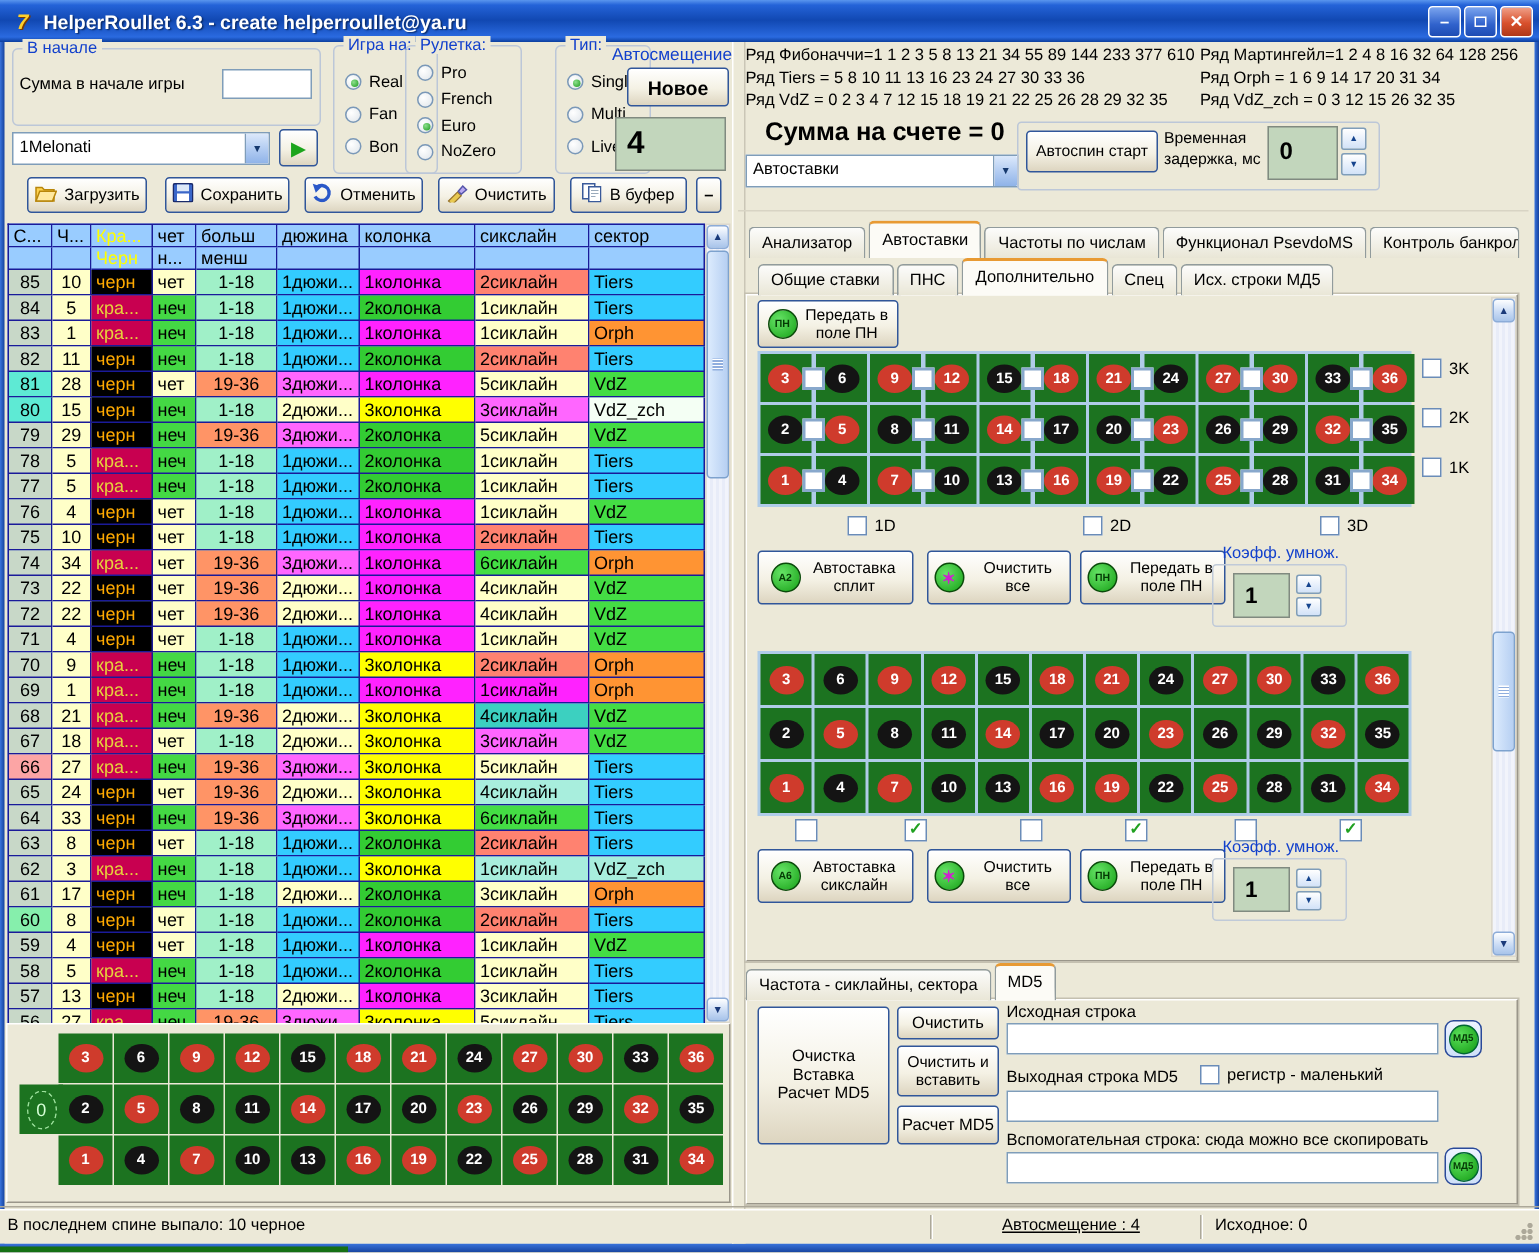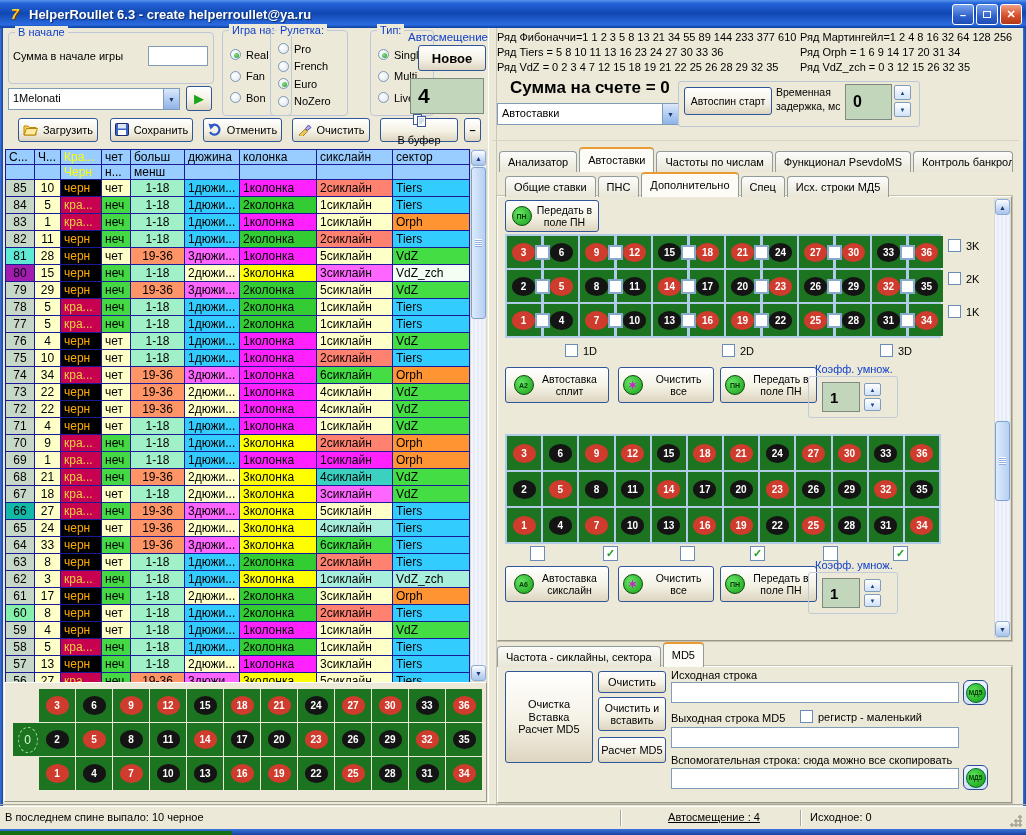--- a/index.html
+++ b/index.html
@@ -260,21 +260,21 @@
           </svg></span>
         <span>Отменить</span>
       </button>
       <button class="btn" style="left: 292px; top: 118px; width: 78px; height: 24px;">
         <span><svg width="14" height="13" viewBox="0 0 14 13">
             <path d="M1 12 l6-6 2.5 2.5-6 6z" fill="#e8c850" stroke="#97732b" stroke-width="0.8"></path>
             <path d="M7.5 5.5 l3-3.5 2.5 2.5-3.5 3z" fill="#b8a8f0" stroke="#5555aa"></path>
           </svg></span>
         <span>Очистить</span>
       </button>
-      <button class="btn" style="left: 380px; top: 118px; width: 78px; height: 24px; flex-direction: column;">
+      <button class="btn" style="left: 380px; top: 118px; width: 78px; height: 24px;">
         <span><svg width="13" height="13" viewBox="0 0 13 13">
             <rect x="0.5" y="0.5" width="8" height="10" fill="#fff" stroke="#3a5a9a"></rect>
             <rect x="4.5" y="2.5" width="8" height="10" fill="#fff" stroke="#3a5a9a"></rect>
             <path d="M6 5h5M6 7h5M6 9h3" stroke="#99aabb" stroke-width="0.8"></path>
           </svg></span>
         <span>В буфер</span>
       </button>
       <button class="btn" style="left: 464px; top: 118px; width: 17px; height: 24px;">
         <span style="font-weight: bold;">–</span>
       </button>
@@ -352,21 +352,21 @@
         <div class="num" style="background: rgb(255, 255, 200);">28</div>
         <div style="background: rgb(0, 0, 0); color: rgb(255, 170, 0);">черн</div>
         <div style="background: rgb(255, 255, 200);">чет</div>
         <div class="num" style="background: rgb(255, 148, 102);">19-36</div>
         <div style="background: rgb(255, 102, 255);">3дюжи...</div>
         <div style="background: rgb(255, 34, 255);">1колонка</div>
         <div style="background: rgb(255, 255, 200);">5сиклайн</div>
         <div style="background: rgb(68, 221, 68);">VdZ</div>
       </div>
       <div class="trow">
-        <div class="num" style="background: #a21caf;">80</div>
+        <div class="num" style="background: #5eead4;">80</div>
         <div class="num" style="background: rgb(255, 255, 200);">15</div>
         <div style="background: rgb(0, 0, 0); color: rgb(255, 170, 0);">черн</div>
         <div style="background: rgb(68, 216, 68);">неч</div>
         <div class="num" style="background: rgb(160, 240, 200);">1-18</div>
         <div style="background: rgb(255, 255, 200);">2дюжи...</div>
         <div style="background: rgb(255, 255, 0);">3колонка</div>
         <div style="background: rgb(255, 102, 255);">3сиклайн</div>
         <div style="background: rgb(244, 255, 244);">VdZ_zch</div>
       </div>
       <div class="trow">
@@ -506,21 +506,21 @@
         <div class="num" style="background: rgb(255, 255, 200);">18</div>
         <div style="background: rgb(200, 0, 80); color: rgb(230, 210, 60);">кра...</div>
         <div style="background: rgb(255, 255, 200);">чет</div>
         <div class="num" style="background: rgb(160, 240, 200);">1-18</div>
         <div style="background: rgb(255, 255, 200);">2дюжи...</div>
         <div style="background: rgb(255, 255, 0);">3колонка</div>
         <div style="background: rgb(255, 102, 255);">3сиклайн</div>
         <div style="background: rgb(68, 221, 68);">VdZ</div>
       </div>
       <div class="trow">
-        <div class="num" style="background: #14b8a6;">66</div>
+        <div class="num" style="background: #fca5a5;">66</div>
         <div class="num" style="background: rgb(255, 255, 200);">27</div>
         <div style="background: rgb(200, 0, 80); color: rgb(230, 210, 60);">кра...</div>
         <div style="background: rgb(68, 216, 68);">неч</div>
         <div class="num" style="background: rgb(255, 148, 102);">19-36</div>
         <div style="background: rgb(255, 102, 255);">3дюжи...</div>
         <div style="background: rgb(255, 255, 0);">3колонка</div>
         <div style="background: rgb(255, 255, 200);">5сиклайн</div>
         <div style="background: rgb(51, 204, 255);">Tiers</div>
       </div>
       <div class="trow">

